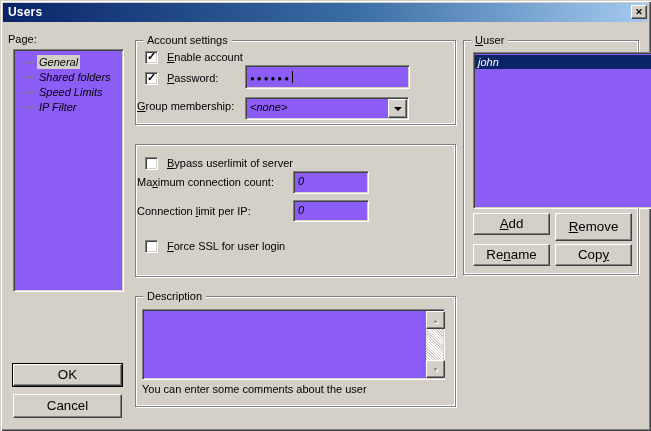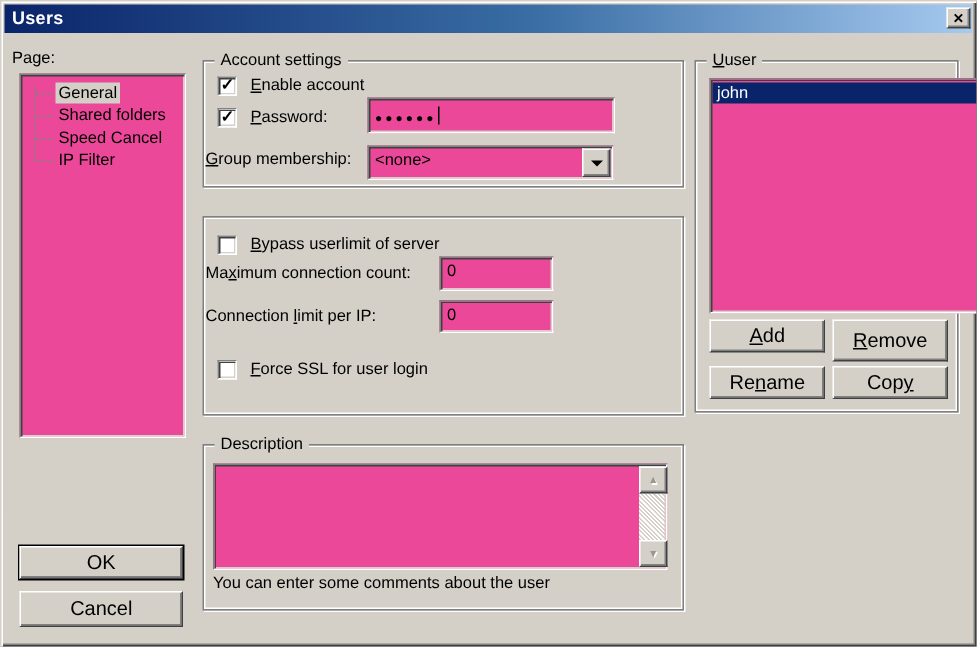--- a/index.html
+++ b/index.html
@@ -26,23 +26,24 @@
     background:#D4D0C8; border:1px solid;
     border-color:#FFFFFF #404040 #404040 #FFFFFF;
     box-shadow: inset -1px -1px 0 #808080;
   }
   .btn { position:absolute; display:flex; align-items:center; justify-content:center;
          line-height:12px; white-space:nowrap; }
   .btn.default { box-shadow: inset -1px -1px 0 #808080, 0 0 0 1px #000000; }
 
   
   .sunken {
-    position:absolute; background:#ec4899; border:1px solid;
+    position:absolute; background:#8b5cf6; border:1px solid;
     border-color:#808080 #FFFFFF #FFFFFF #808080;
     box-shadow: inset 1px 1px 0 #404040, inset -1px -1px 0 #D4D0C8;
+    font-style: italic;
   }
 
   
   .groupbox {
     position:absolute; border:1px solid #808080;
     box-shadow: inset 1px 1px 0 #FFFFFF, inset -1px -1px 0 #FFFFFF, 1px 1px 0 #FFFFFF;
   }
   .legend {
     position:absolute; top:-8px; left:7px; background:#D4D0C8; padding:0 4px;
     line-height:14px; white-space:nowrap;
@@ -117,21 +118,21 @@
     <div class="tree-stub" style="top:27px;"></div>
     <div class="tree-stub" style="top:42px;"></div>
     <div class="tree-stub" style="top:57px;"></div>
     <div class="tree-row" style="top:5px;">
       <span class="tree-label sel">General</span>
     </div>
     <div class="tree-row" style="top:20px;">
       <span class="tree-label">Shared folders</span>
     </div>
     <div class="tree-row" style="top:35px;">
-      <span class="tree-label">Speed Cancel</span>
+      <span class="tree-label">Speed Limits</span>
     </div>
     <div class="tree-row" style="top:50px;">
       <span class="tree-label">IP Filter</span>
     </div>
   </div>
 
   <div class="groupbox" style="left:135px; top:40px; width:319px; height:83px;">
     <span class="legend">Account settings</span>
   </div>
   <span class="cb" style="left:145px; top:51px;">

